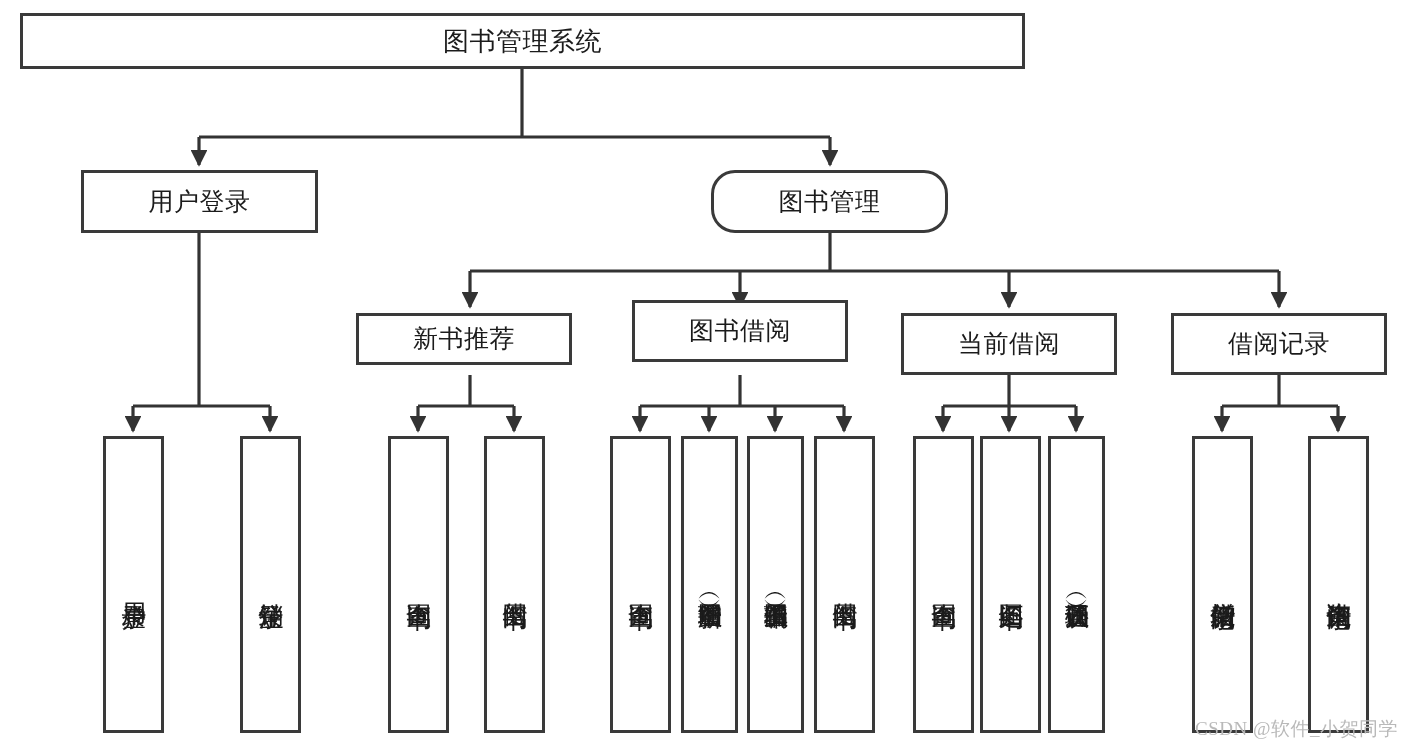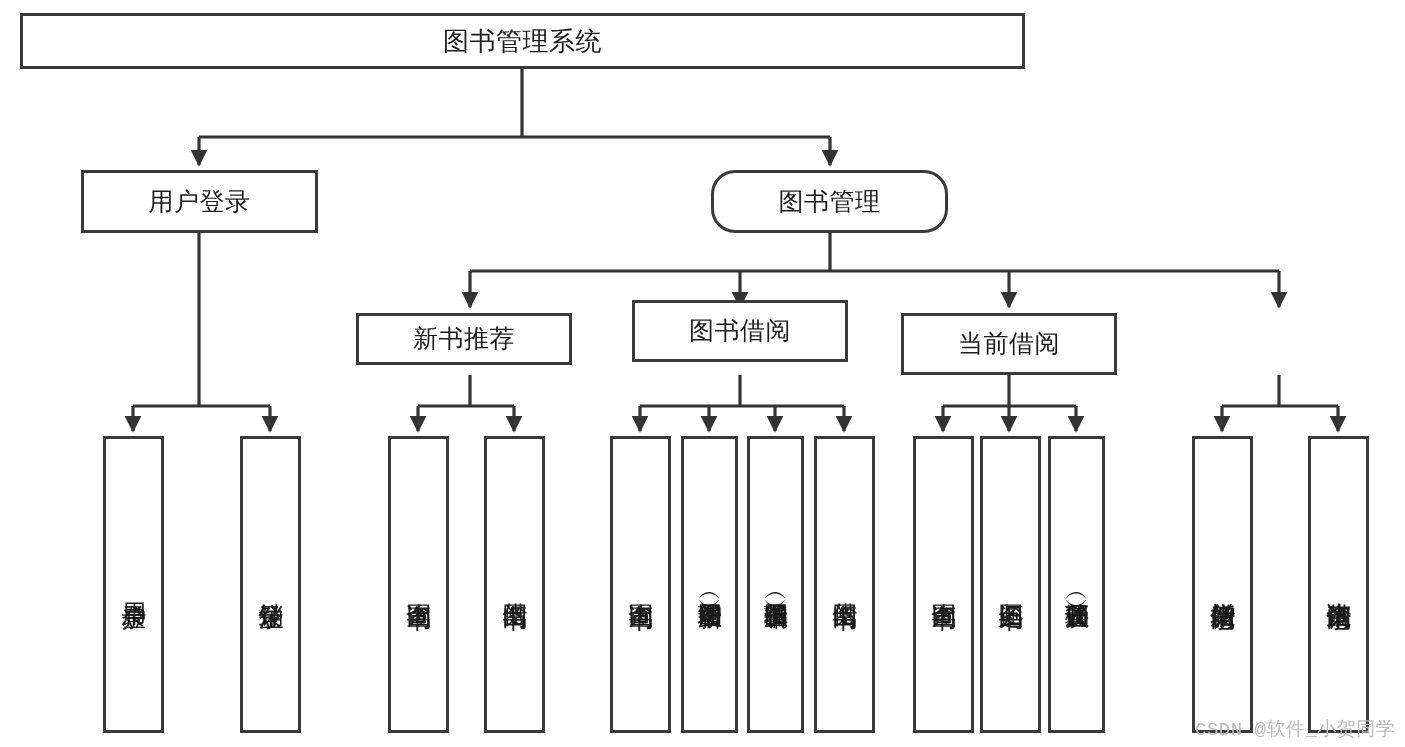--- a/index.html
+++ b/index.html
@@ -65,21 +65,21 @@
   }
   .node.root {
     font-size: 26px;
   }
   .watermark {
     position: absolute;
     font-size: 19px;
     color: #b9b9b9;
     letter-spacing: 0.5px;
     white-space: nowrap;
-    font-family: Liberation Mono, monospace;
+    font-family: Liberation Serif, serif;
   }
 </style>
 </head>
 <body>
 
 <div id="canvas">
 
   <svg class="wires" viewBox="0 0 1405 747" xmlns="http://www.w3.org/2000/svg">
     <defs>
       <marker id="arrow" viewBox="0 0 10 10" refX="9" refY="5" markerWidth="5.2" markerHeight="5.2" orient="auto-start-reverse">
@@ -138,20 +138,21 @@
   <div class="node horiz" style="left:81px; top:170px; width:237px; height:63px;">用户登录</div>
 
   <div class="node horiz" style="left:711px; top:170px; width:237px; height:63px;border-radius:24px;">图书管理</div>
 
   <div class="node horiz" style="left:356px; top:313px; width:216px; height:52px;text-align:center;">新书推荐</div>
 
   <div class="node horiz" style="left:632px; top:300px; width:216px; height:62px;">图书借阅</div>
 
   <div class="node horiz" style="left:901px; top:313px; width:216px; height:62px;">当前借阅</div>
 
+  <div class="node horiz" style="left:1171px; top:313px; width:216px; height:62px;">借阅记录</div>
 
   <div class="node vert" style="left:103px; top:436px; width:61px; height:297px;">
     <span class="vlabel">用户登录</span>
   </div>
 
   <div class="node vert" style="left:240px; top:436px; width:61px; height:297px;">
     <span class="vlabel">注销登录</span>
   </div>
 
   <div class="node vert" style="left:388px; top:436px; width:61px; height:297px;">

